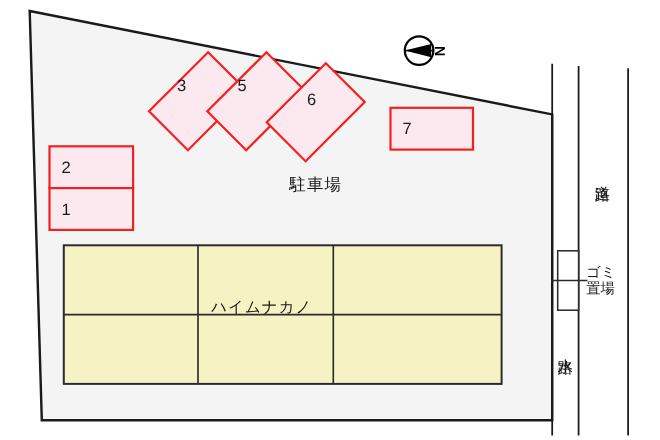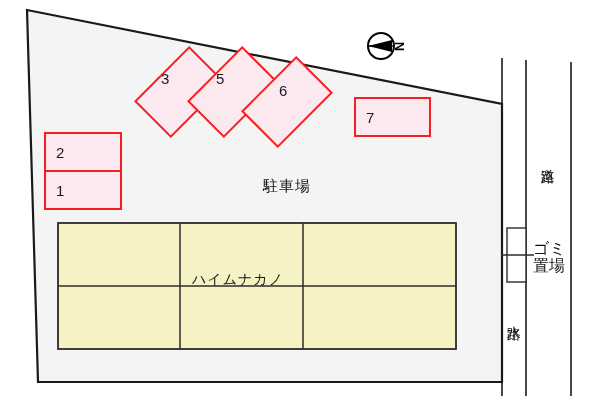--- a/index.html
+++ b/index.html
@@ -13,21 +13,21 @@
 
   .txt{position:absolute;color:#141414;line-height:1;white-space:nowrap;}
   .vtxt{position:absolute;color:#141414;line-height:1.02;
         writing-mode:vertical-rl;text-orientation:upright;white-space:nowrap;}
 
   .stall-num{position:absolute;font-size:15px;color:#1a1a1a;}
   .lot-label{font-size:15px;letter-spacing:1px;}
   .bldg-name{font-size:14px;letter-spacing:1px;}
   .road-label{font-size:14px;letter-spacing:1px;}
   .water-label{font-size:14px;letter-spacing:1px;}
-  .gomi-label{position:absolute;font-size:16px;line-height:1.05;
+  .gomi-label{position:absolute;font-size:13px;line-height:1.05;
               color:#141414;width:34px;white-space:normal;text-align:left;}
   .compass-n{position:absolute;font-size:13px;font-weight:bold;color:#000;
              transform:rotate(90deg);transform-origin:center center;}
 </style>
 </head>
 <body>
 
 <div id="map-root">
 
   <svg id="map-svg" viewBox="0 0 600 400">
@@ -68,21 +68,21 @@
     <g>
       <circle cx="381" cy="46" r="13" fill="#ffffff" stroke="#000000" stroke-width="2"></circle>
       <line x1="368" y1="46" x2="394" y2="46" stroke="#000000" stroke-width="1.4"></line>
       <polygon points="368,46 392,40 392,52" fill="#000000"></polygon>
     </g>
 
   </svg>
 
   <span class="compass-n" style="left:395px;top:39px;">N</span>
 
-  <span class="txt lot-label" style="left:242px;top:178px;padding-left:21px;">駐車場</span>
+  <span class="txt lot-label" style="left:242px;top:161px;padding-left:21px;">駐車場</span>
 
   <span class="txt bldg-name" style="left:192px;top:272px;">ハイムナカノ</span>
 
   <span class="stall-num" style="left:56px;top:144px;">2</span>
   <span class="stall-num" style="left:56px;top:182px;">1</span>
   <span class="stall-num" style="left:161px;top:70px;">3</span>
   <span class="stall-num" style="left:216px;top:70px;">5</span>
   <span class="stall-num" style="left:279px;top:82px;">6</span>
   <span class="stall-num" style="left:366px;top:109px;">7</span>
 

